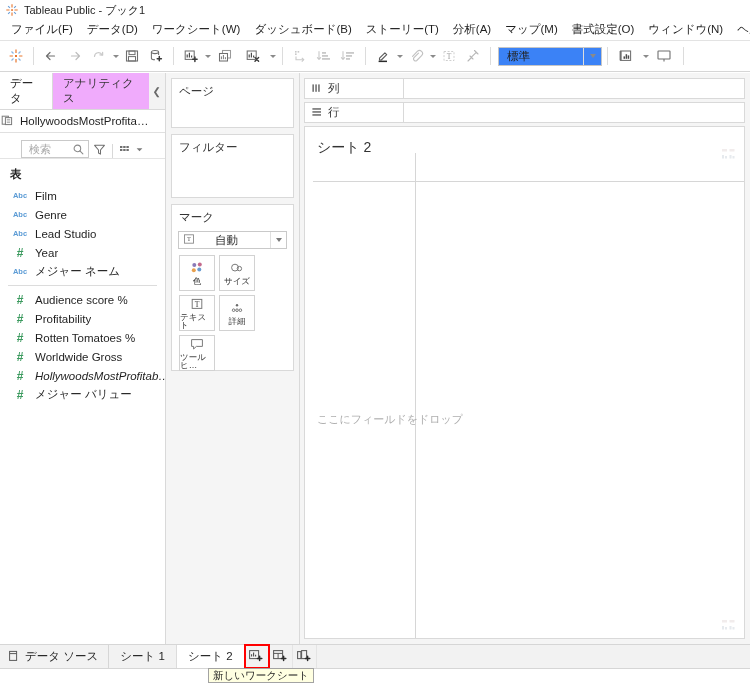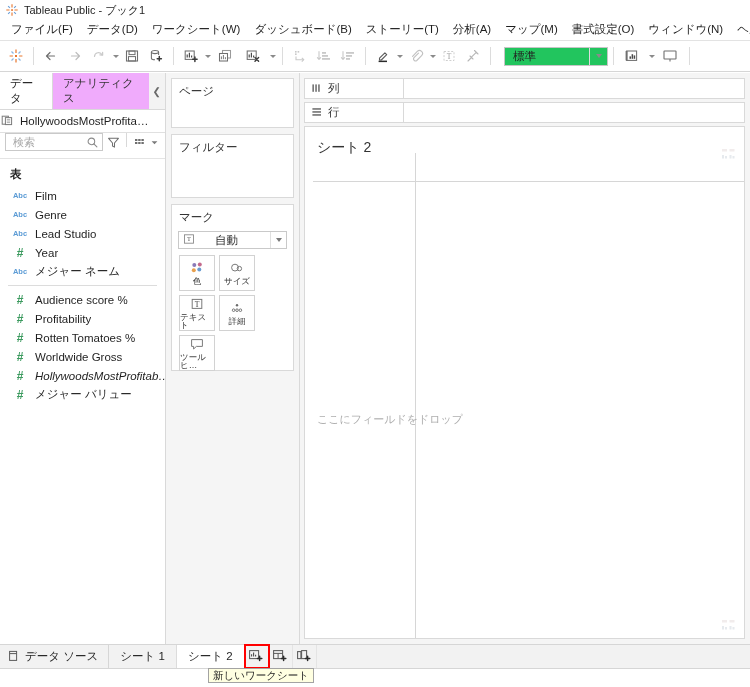--- a/index.html
+++ b/index.html
@@ -48,23 +48,23 @@
   .tb-sep { width: 1px; height: 18px; background: #dcdcdc; margin: 0 5px; flex:0 0 auto;}
   .tb-caret {
     width: 9px; height: 24px; display:flex; align-items:center; justify-content:center;
     cursor: default; flex:0 0 auto;
   }
   .tb-caret:after {
     content:""; border-left: 3px solid transparent; border-right: 3px solid transparent;
     border-top: 3.5px solid #8a8a8a;
   }
   .tb-select {
-    height: 19px; width: 104px; border: 1px solid #c6c6c6; background: #22c55e;
+    height: 19px; width: 104px; border: 1px solid #c6c6c6; background: #3b82f6;
     display:flex; align-items:center; font-size: 11.5px; color:#222;
-    padding-left: 8px; position: relative; margin-left: 8px; cursor: default;
+    padding-left: 8px; position: relative; margin-left: 2px; cursor: default;
   }
   .tb-select .sel-caret {
     position:absolute; right:0; top:0; bottom:0; width: 18px;
     display:flex; align-items:center; justify-content:center;
     border-left: 1px solid #dddddd;
   }
   .tb-select .sel-caret:after{
     content:""; border-left: 3.5px solid transparent; border-right: 3.5px solid transparent;
     border-top: 4px solid #8a8a8a;
   }
@@ -83,21 +83,21 @@
   .lp-tab.active { background:#ffffff; border-right: 1px solid #d9d9d9; color:#1f1f1f;}
   .lp-collapse { margin-left:auto; width: 18px; display:flex; align-items:center; justify-content:center; color:#6a6a6a; font-size:10px; cursor:default;}
 
   .lp-source {
     height: 23px; display:flex; align-items:center; gap:6px;
     padding: 0 1px; border-bottom: 1px solid #e0e0e0; background:#fff;
   }
   .lp-source .src-name { font-size: 11.5px; color:#1f1f1f; overflow:hidden; white-space:nowrap; }
 
   .lp-search {
-    height: 26px; display:flex; align-items:flex-start; gap:4px; padding: 0 5px;
+    height: 26px; display:flex; align-items:flex-end; gap:4px; padding: 0 21px;
     border-bottom: 1px solid #e4e4e4;
   }
   .searchbox {
     position:relative; flex:1 1 auto; height: 18px; border:1px solid #c9c9c9; background:#fff;
     display:flex; align-items:center; padding-left:5px;
   }
   .searchbox input {
     border:0; outline:0; width: 100%; font-size: 11px; color:#555;
     font-family:"Liberation Sans", sans-serif; background:transparent;
   }

